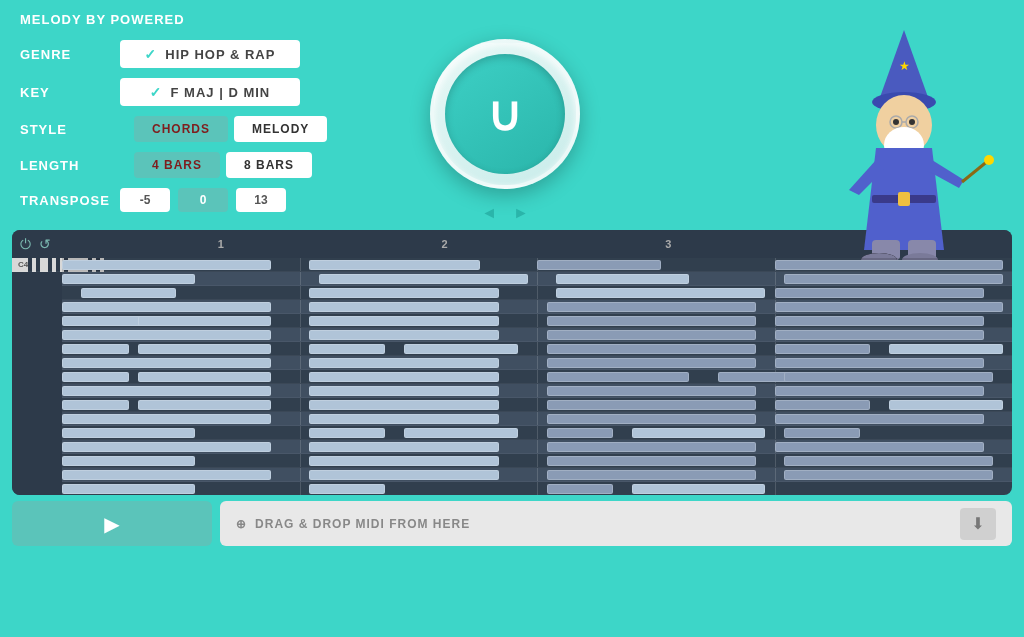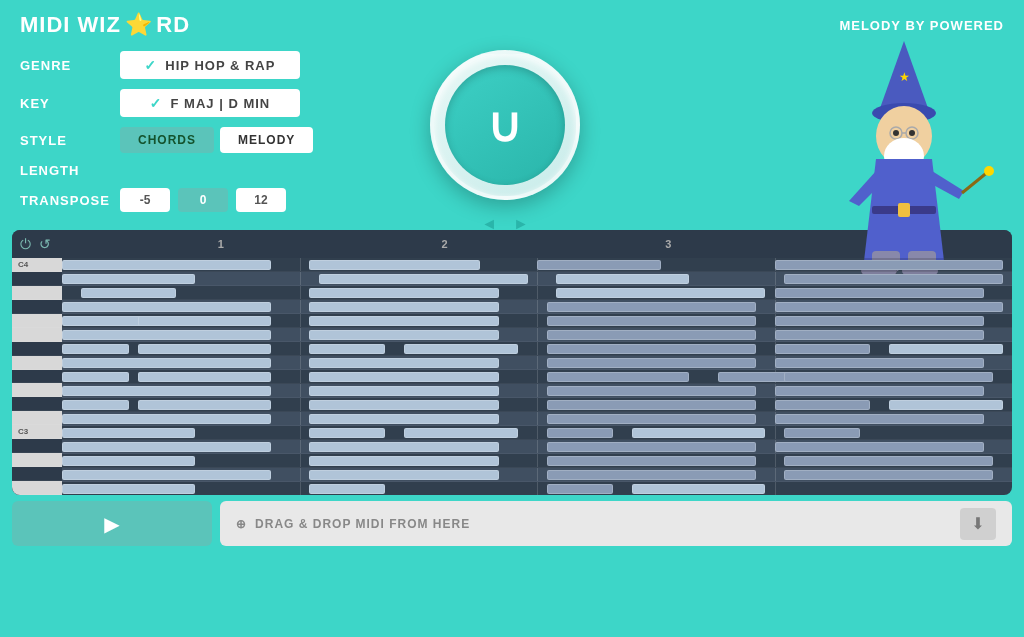--- a/index.html
+++ b/index.html
@@ -76,21 +76,22 @@
       padding: 6px 18px;
       font-size: 12px;
       font-weight: 700;
       letter-spacing: 1px;
       cursor: pointer;
       color: #333;
       text-transform: uppercase;
     }
     .control-btn.active {
       background: #5bc4ba;
-      color: #14532d;
+      color: #7f1d1d;
+      margin-left: 14px;
     }
     .control-select {
       background: white;
       border: none;
       border-radius: 4px;
       padding: 6px 16px;
       font-size: 13px;
       font-weight: 700;
       letter-spacing: 1px;
       color: #444;
@@ -229,21 +230,20 @@
       flex: 1;
       overflow: hidden;
     }
 
     
     .piano-keys {
       width: 50px;
       flex-shrink: 0;
       background: #2d3a4a;
       display: flex;
-      flex-direction: column;
       justify-content: flex-start;
     }
     .piano-key-row {
       height: 14px;
       display: flex;
       align-items: center;
       padding-left: 4px;
       border-bottom: 1px solid rgba(255,255,255,0.05);
       position: relative;
     }
@@ -363,25 +363,20 @@
     }
     .length-btns {
       display: flex;
       gap: 6px;
     }
   </style>
 </head>
 <body>
 
 <div class="header">
-  <div class="logo">
-    <span class="logo-text">MIDI WIZ</span>
-    <span style="color:white;font-size:22px;font-weight:900;">⭐</span>
-    <span class="logo-text">RD</span>
-  </div>
   <div class="powered-by">
     <span>MELODY BY</span>
     <span>POWERED</span>
   </div>
 </div>
 
 <div class="main-content">
   <div class="controls">
 
     <div class="control-row">
@@ -403,28 +398,32 @@
     <div class="control-row">
       <span class="control-label">STYLE</span>
       <div class="style-btns">
         <button class="control-btn active">CHORDS</button>
         <button class="control-btn">MELODY</button>
       </div>
     </div>
 
     <div class="control-row">
       <span class="control-label">LENGTH</span>
+      <div class="length-btns">
+        <button class="control-btn active">4 BARS</button>
+        <button class="control-btn">8 BARS</button>
+      </div>
     </div>
 
     <div class="control-row">
       <span class="control-label">TRANSPOSE</span>
       <div class="transpose-btns">
         <button class="transpose-btn">-5</button>
         <button class="transpose-btn active">0</button>
-        <button class="transpose-btn">12</button>
+        <button class="transpose-btn">13</button>
       </div>
     </div>
   </div>
 
   <div class="center-circle-area">
     <div class="big-circle">
       <div class="big-circle-inner">
         <span class="unison-logo">∪</span>
       </div>
     </div>

